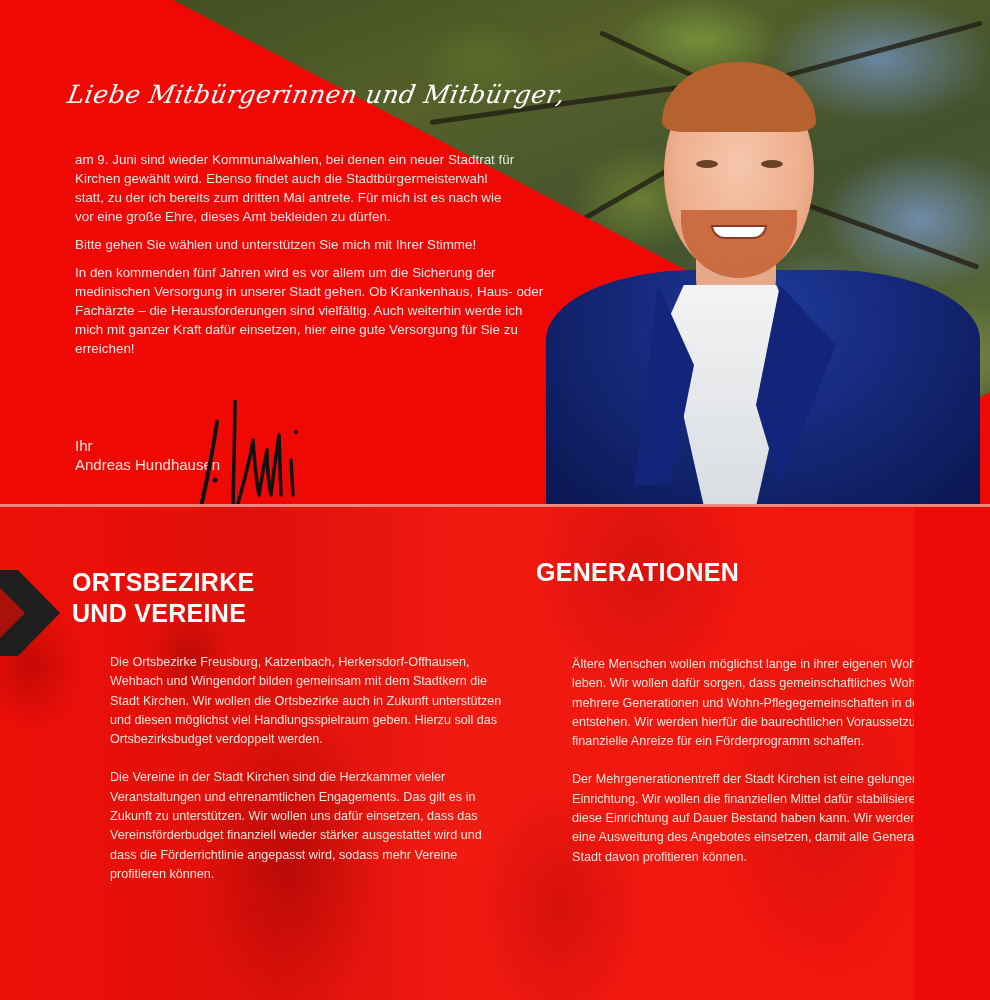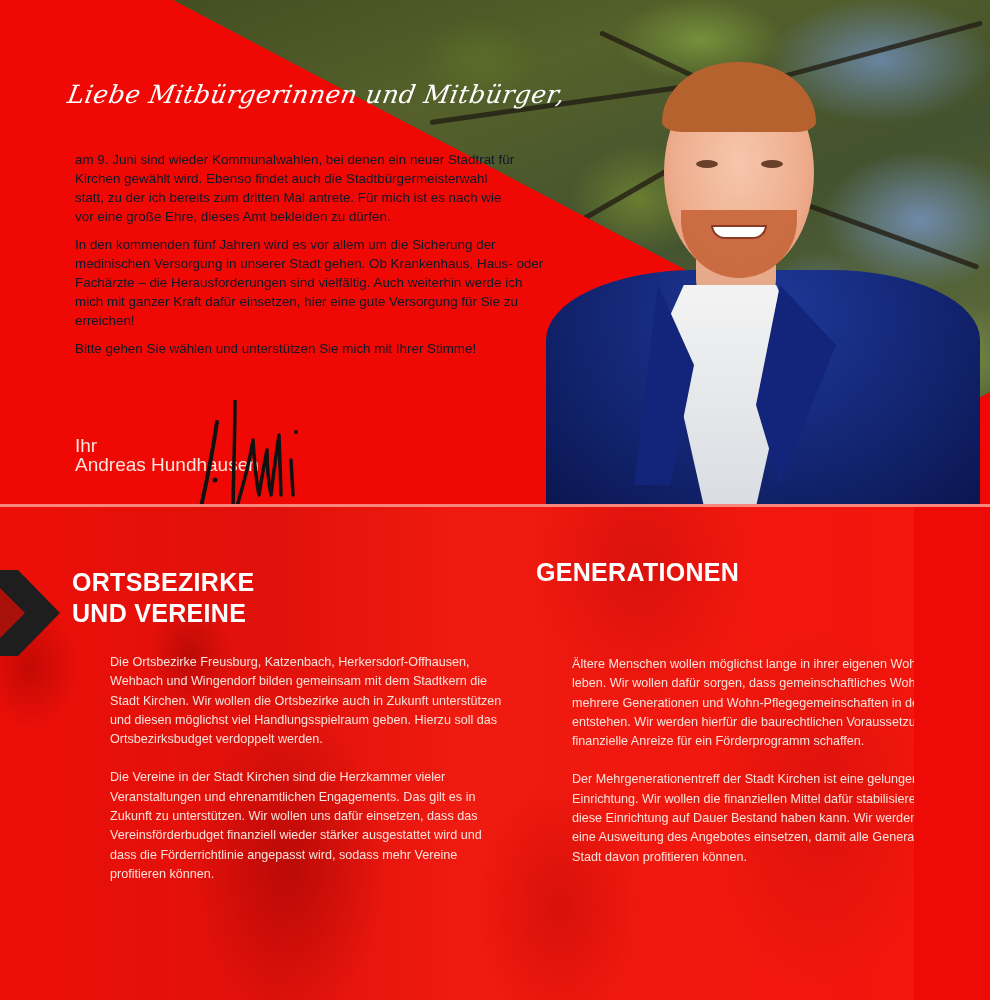--- a/index.html
+++ b/index.html
@@ -59,23 +59,23 @@
   .eye { position: absolute; top: 100px; width: 22px; height: 8px; background: #6a4028; border-radius: 50%; }
 
   .divider-line { position: absolute; left: 0; top: 504px; width: 990px; height: 3px; background: #f9867c; }
 
   
   .greeting {
     position: absolute; left: 68px; top: 80px; white-space: nowrap;
     font-family: "DejaVu Serif", serif; font-style: italic; font-size: 25px; color: #fff;
     letter-spacing: 0.5px; transform: skewX(-10deg);
   }
-  .letter { position: absolute; left: 75px; top: 150px; width: 480px; font-size: 13.4px; line-height: 19px; color: #0f172a; }
+  .letter { position: absolute; left: 75px; top: 150px; width: 480px; font-size: 13.4px; line-height: 19px; color: #e5e5e5; }
   .letter p { margin-bottom: 9px; }
-  .sign-off { position: absolute; left: 75px; top: 436px; font-size: 19px; line-height: 19px; color: #fbe4dd; }
+  .sign-off { position: absolute; left: 75px; top: 436px; font-size: 15px; line-height: 19px; color: #fbe4dd; }
   .signature { position: absolute; left: 195px; top: 400px; width: 120px; height: 125px; }
 
   
   .bottom { position: absolute; left: 0; top: 507px; width: 914px; height: 493px; overflow: hidden; background: #4c1d95; }
   .crowd-bg {
     position: absolute; inset: 0;
     background:
       radial-gradient(ellipse 70px 90px at 30px 160px, rgba(150,0,0,.45), transparent 70%),
       radial-gradient(ellipse 140px 220px at 290px 360px, rgba(140,0,0,.45), transparent 70%),
       radial-gradient(ellipse 60px 80px at 190px 150px, rgba(130,0,0,.4), transparent 70%),
@@ -118,22 +118,22 @@
       <div class="beard"></div>
       <div class="mouth"></div>
       <div class="eye" style="left:150px;"></div>
       <div class="eye" style="left:215px;"></div>
     </div>
 
     <div class="greeting">Liebe Mitbürgerinnen und Mitbürger,</div>
 
     <div class="letter">
       <p style="width:440px;">am 9. Juni sind wieder Kommunalwahlen, bei denen ein neuer Stadtrat für Kirchen gewählt wird. Ebenso findet auch die Stadtbürgermeisterwahl statt, zu der ich bereits zum dritten Mal antrete. Für mich ist es nach wie vor eine große Ehre, dieses Amt bekleiden zu dürfen.</p>
+      <p style="width:490px;white-space:nowrap;">Bitte gehen Sie wählen und unterstützen Sie mich mit Ihrer Stimme!</p>
       <p style="width:478px;">In den kommenden fünf Jahren wird es vor allem um die Sicherung der medinischen Versorgung in unserer Stadt gehen. Ob Krankenhaus, Haus- oder Fachärzte – die Herausforderungen sind vielfältig. Auch weiterhin werde ich mich mit ganzer Kraft dafür einsetzen, hier eine gute Versorgung für Sie zu erreichen!</p>
-      <p style="width:490px;white-space:nowrap;">Bitte gehen Sie wählen und unterstützen Sie mich mit Ihrer Stimme!</p>
     </div>
 
     <div class="sign-off">
       <div>Ihr</div>
       <div>Andreas Hundhausen</div>
     </div>
 
     <svg class="signature" viewBox="0 0 120 125">
       <path d="M22 22 C 18 50, 10 90, 3 120" stroke="#111" stroke-width="4" fill="none" stroke-linecap="round"></path>
       <circle cx="20" cy="80" r="2.5" fill="#111"></circle>

